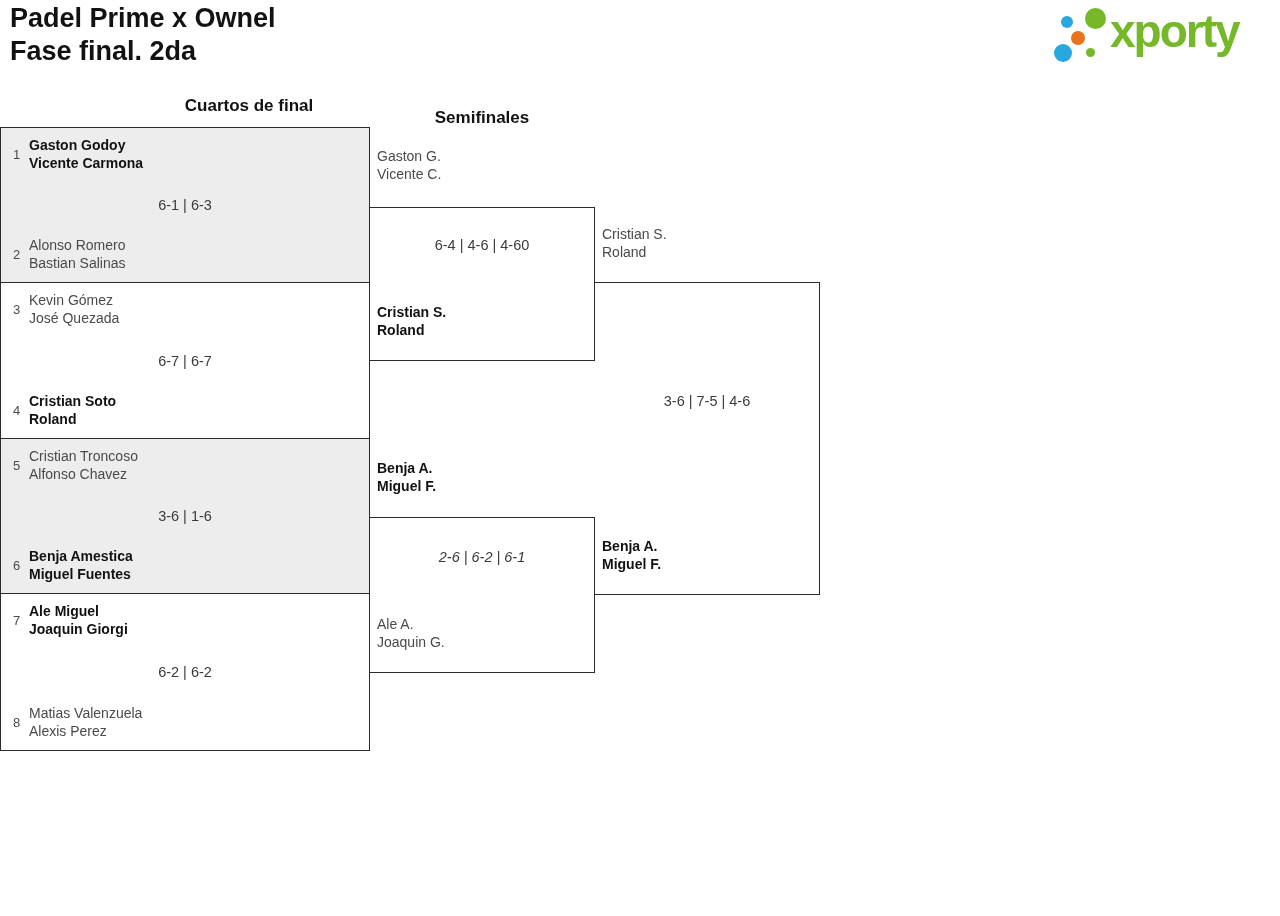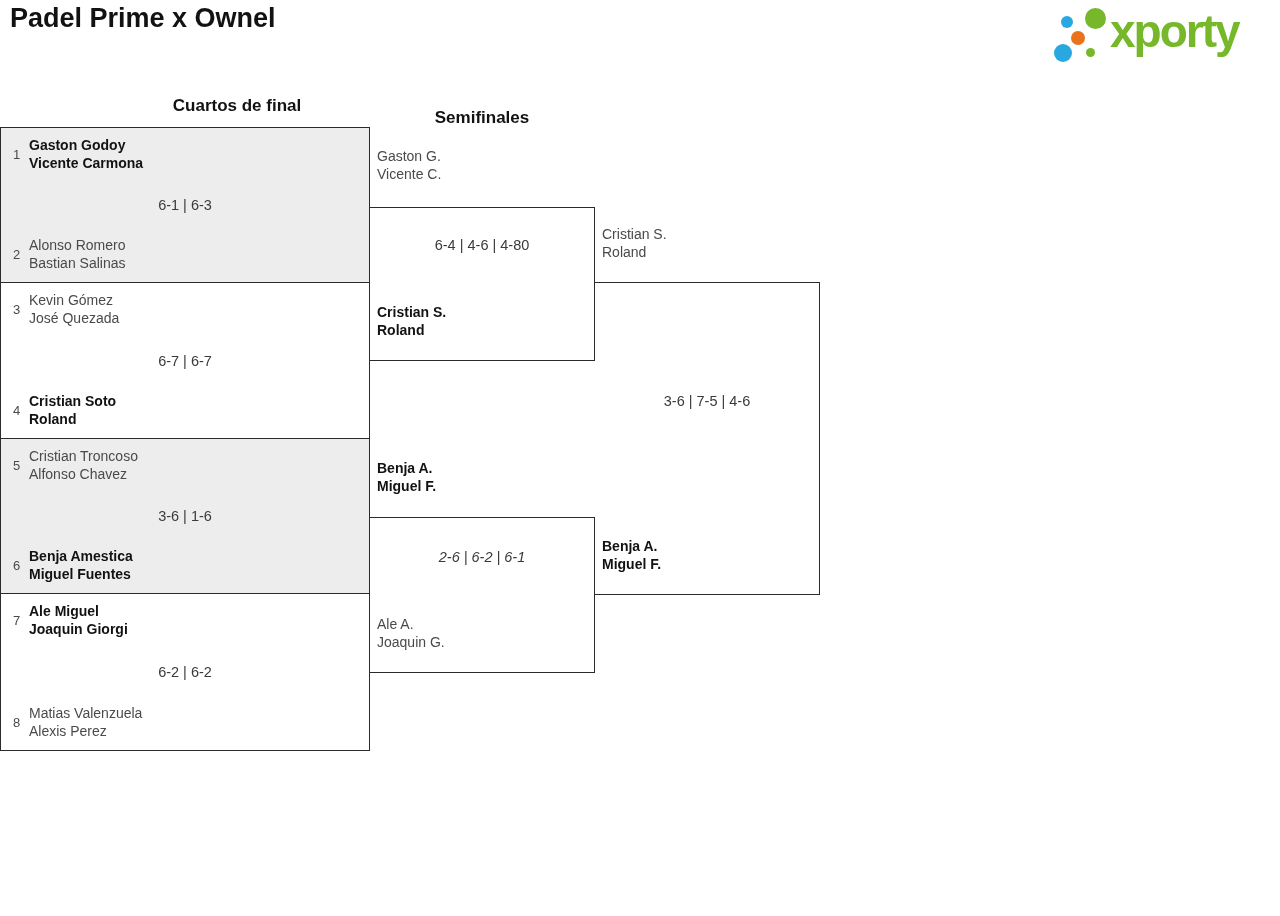--- a/index.html
+++ b/index.html
@@ -16,21 +16,21 @@
   #dot-blue-small{left:11px;top:12px;width:12px;height:12px;}
   #dot-green-big{left:35px;top:4px;width:21px;height:21px;}
   #dot-orange{left:21px;top:27px;width:14px;height:14px;}
   #dot-blue-big{left:4px;top:40px;width:18px;height:18px;}
   #dot-green-small{left:36px;top:44px;width:9px;height:9px;}
   #logo-text{position:absolute;left:60px;top:-8px;font-size:46px;font-weight:700;
     letter-spacing:-2px;line-height:70px;white-space:nowrap;}
   
   .rh{position:absolute;top:96px;height:22px;text-align:center;font-size:17px;
       font-weight:700;color:#121212;}
-  #rh1{left:4px;width:370px;padding-left:48px;}
+  #rh1{left:16px;width:370px;padding-left:48px;}
   #rh2{left:369px;width:226px;margin-top:12px;}
   #rh3{left:594px;width:226px;}
   
   .qf{position:absolute;left:0;width:370px;box-sizing:border-box;
       border:1px solid #2b2b2b;}
   #qf1{top:127px;height:156px;background:#ededed;}
   #qf2{top:282px;height:157px;background:#ffffff;}
   #qf3{top:438px;height:156px;background:#ededed;}
   #qf4{top:593px;height:158px;background:#ffffff;}
   .trow{position:absolute;left:7px;right:6px;display:flex;align-items:center;gap:4px;}
@@ -59,20 +59,21 @@
   
   .winner{font-weight:700;color:#121212;}
 </style>
 </head>
 <body>
 
 <div id="canvas">
 
   <div id="titles">
     <div>Padel Prime x Ownel</div>
+    <div>Fase final. 2da</div>
   </div>
 
   <div id="logo">
     <span class="dot" id="dot-blue-small" style="background: rgb(41, 168, 224);"></span>
     <span class="dot" id="dot-green-big" style="background: rgb(118, 184, 42);"></span>
     <span class="dot" id="dot-orange" style="background: rgb(232, 115, 26);"></span>
     <span class="dot" id="dot-blue-big" style="background: rgb(41, 168, 224);"></span>
     <span class="dot" id="dot-green-small" style="background: rgb(118, 184, 42);"></span>
     <span id="logo-text" style="color: rgb(118, 184, 42);">xporty</span>
   </div>
@@ -150,21 +151,21 @@
         <div>Alexis Perez</div>
       </div>
     </div>
   </div>
 
   <div class="mbox" id="sf1-box"></div>
   <div class="tlabel" id="sf1-top">
     <div>Gaston G.</div>
     <div>Vicente C.</div>
   </div>
-  <div class="mscore" id="sf1-score">6-4 | 4-6 | 4-80</div>
+  <div class="mscore" id="sf1-score">6-4 | 4-6 | 4-60</div>
   <div class="tlabel winner" id="sf1-bottom">
     <div>Cristian S.</div>
     <div>Roland</div>
   </div>
 
   <div class="mbox" id="sf2-box"></div>
   <div class="tlabel winner" id="sf2-top">
     <div>Benja A.</div>
     <div>Miguel F.</div>
   </div>

